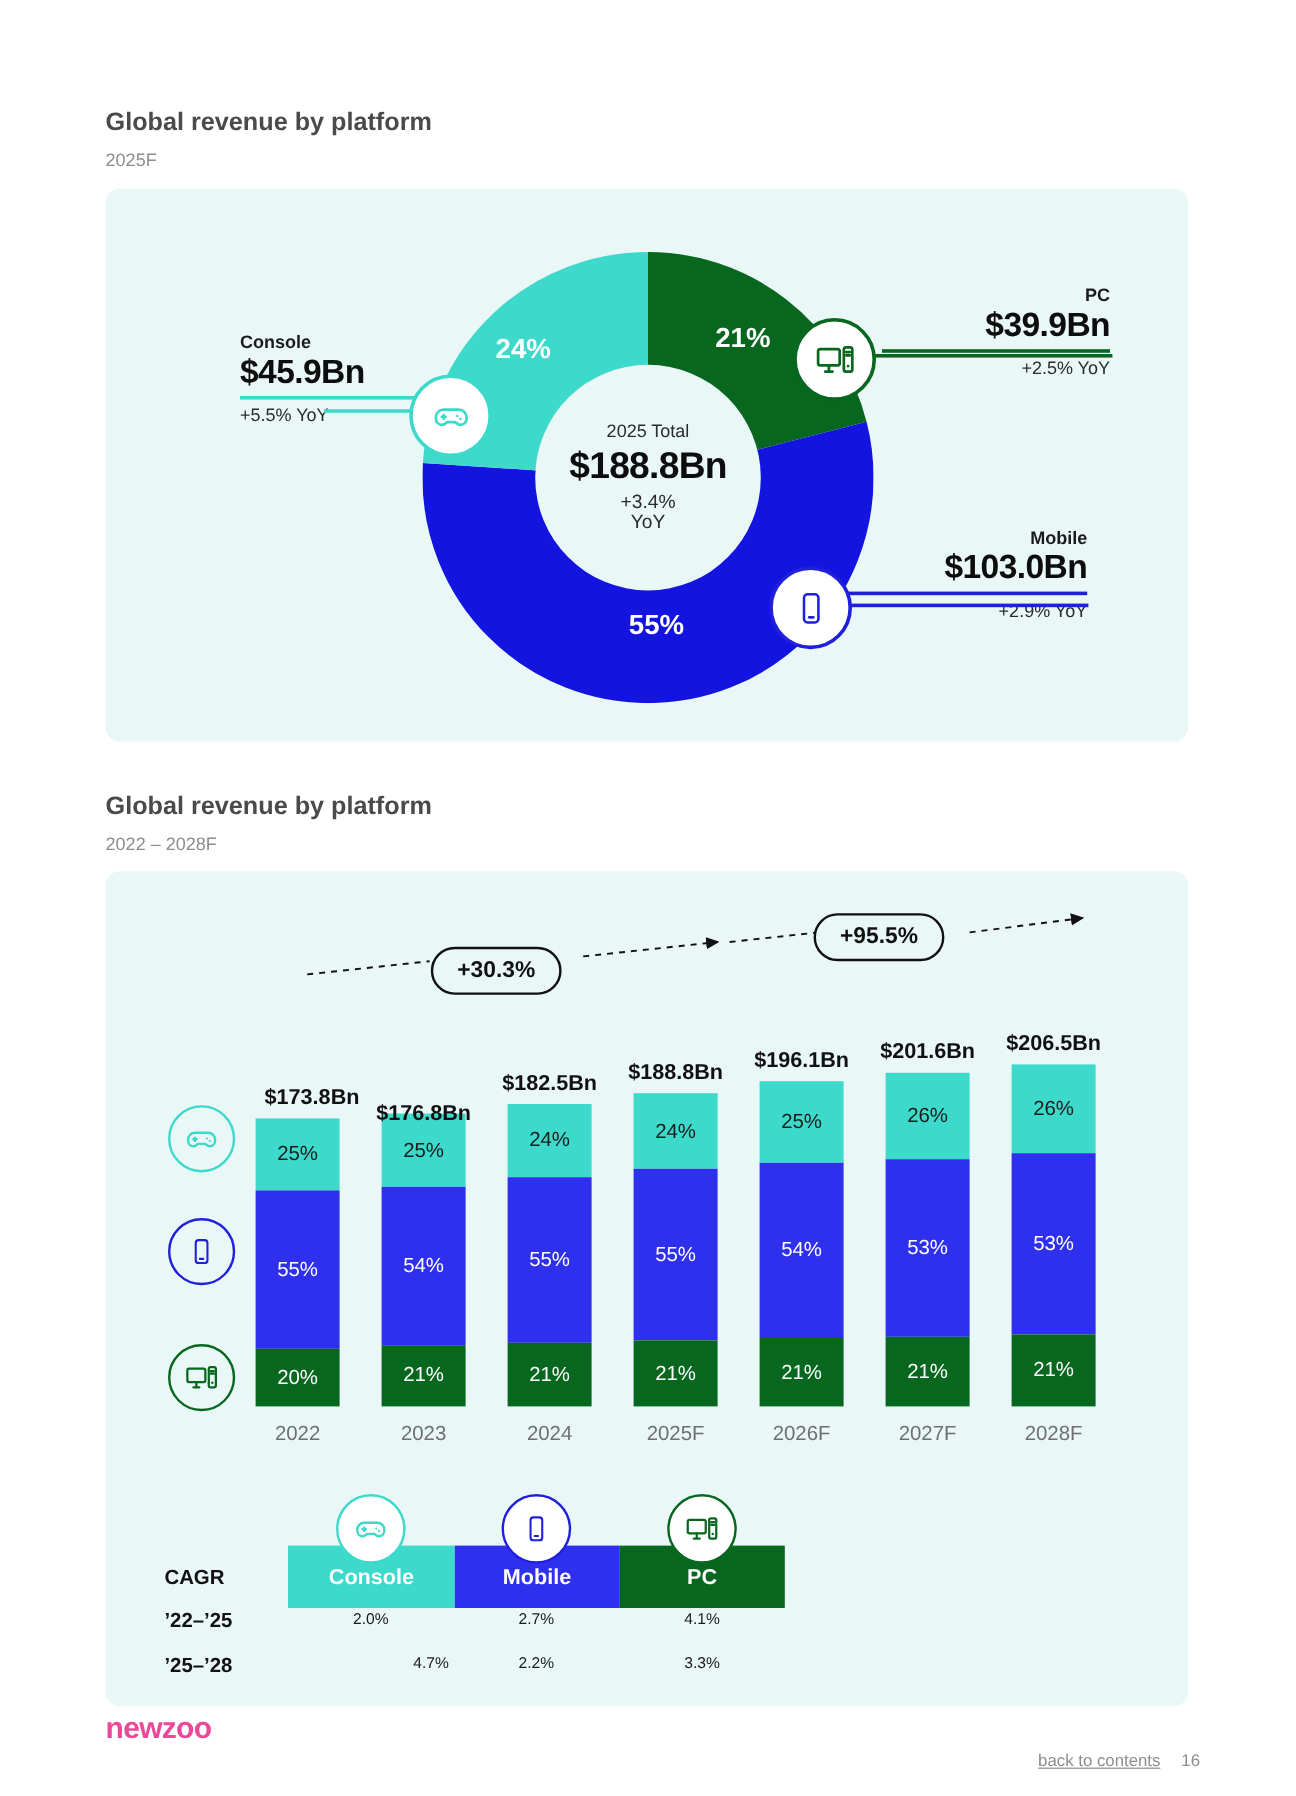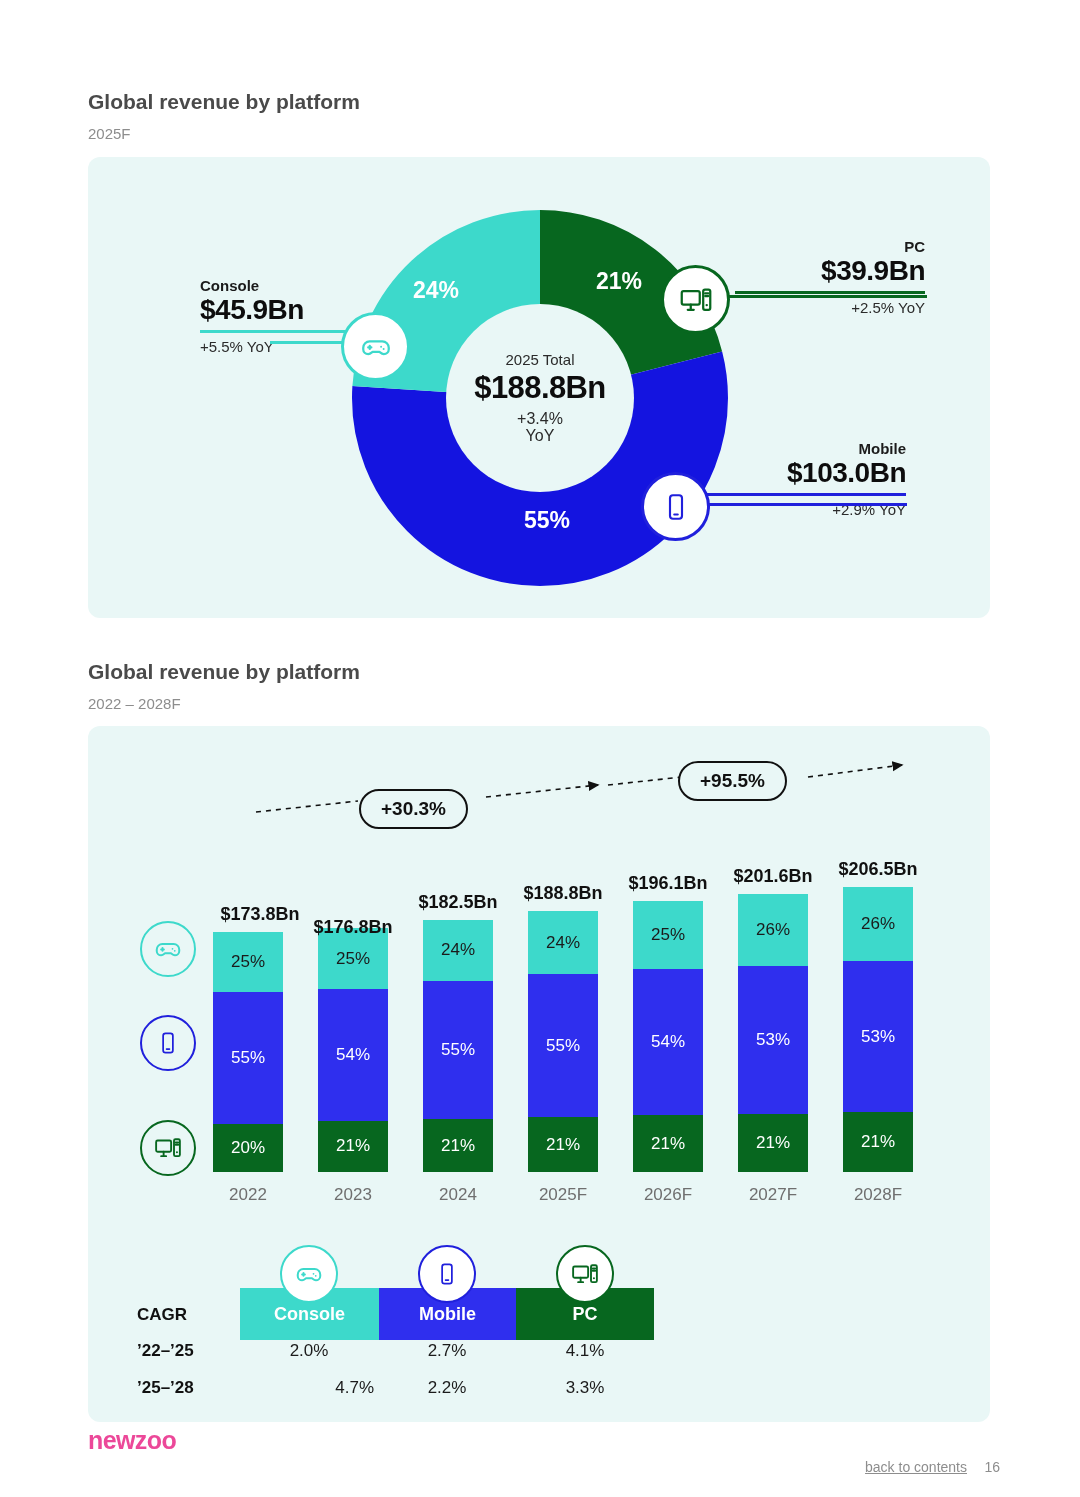--- a/index.html
+++ b/index.html
@@ -104,21 +104,21 @@
     position:absolute;width:52px;height:52px;border-radius:50%;
     background:#E9F7F6;display:flex;align-items:center;justify-content:center;
   }
 
   
   .cagr-label{position:absolute;font-size:17px;font-weight:bold;color:#111;}
   .cagr-head{
     position:absolute;height:52px;display:flex;align-items:center;justify-content:center;
     font-size:18px;font-weight:bold;color:#ffffff;
   }
-  .cagr-cell{position:absolute;font-size:17px;color:#1b1b1b;text-align:center;width:130px;}
+  .cagr-cell{position:absolute;font-size:13px;color:#1b1b1b;text-align:center;width:130px;}
   .legend-badge{
     position:absolute;width:54px;height:54px;border-radius:50%;
     background:#ffffff;display:flex;align-items:center;justify-content:center;z-index:7;
   }
 
   
   .logo{
     position:absolute;left:88px;top:1426px;
     font-size:25px;font-weight:bold;color:#ec4899;letter-spacing:-0.6px;
   }

